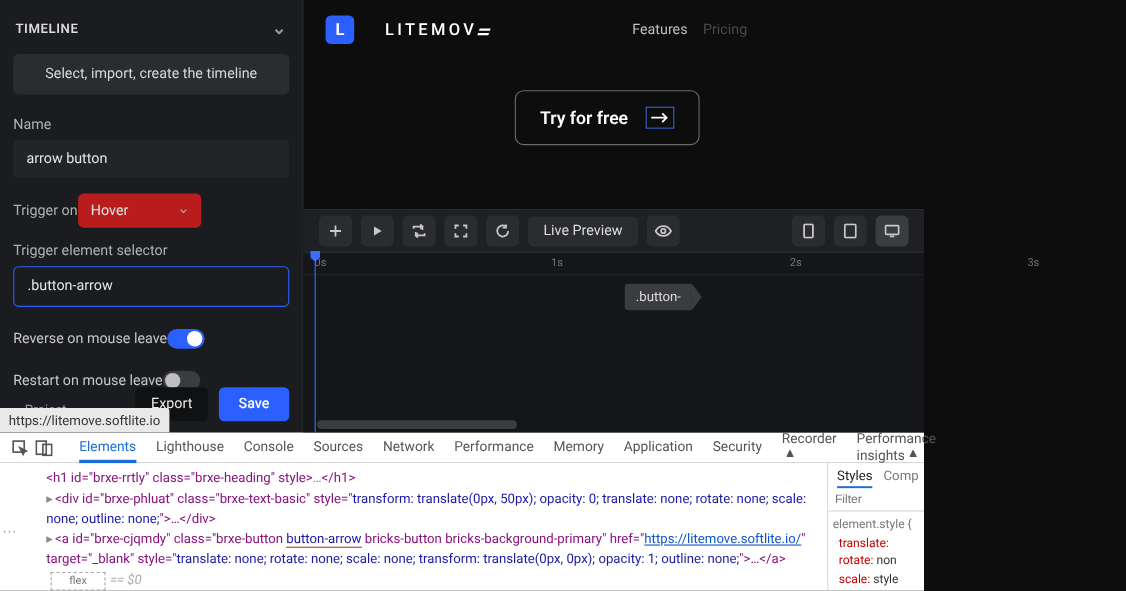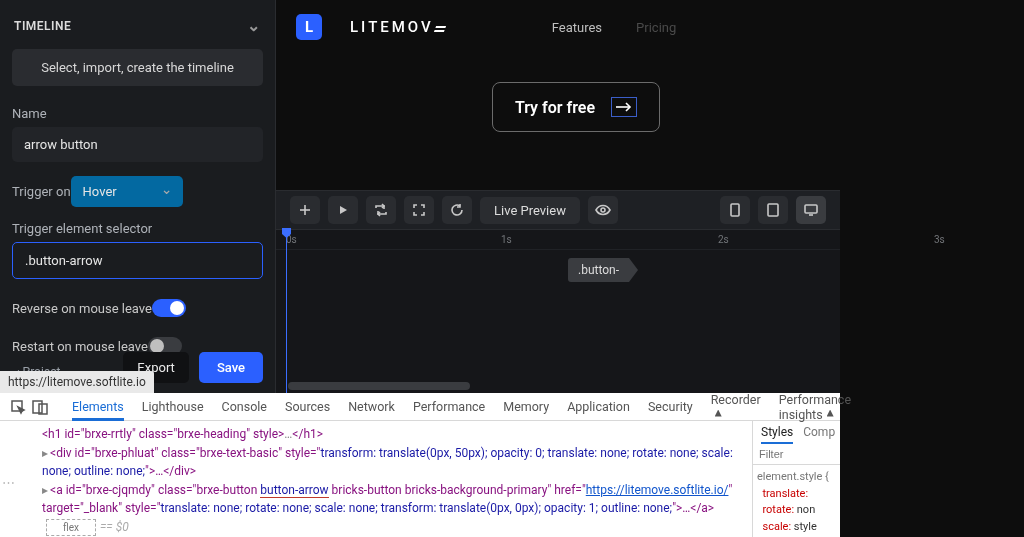--- a/index.html
+++ b/index.html
@@ -9,44 +9,44 @@
   .app { display:grid; grid-template-columns:276px 1fr; grid-template-rows:393px 1fr; width:840px; height:537px; }
 
   
   .sidebar { background:#1a1c1f; border-right:1px solid #2a2c30; padding:12px; display:flex; flex-direction:column; font-size:13px; color:#c8c8c8; position:relative; }
   .side-head { display:flex; justify-content:space-between; align-items:center; padding:4px 2px 14px; letter-spacing:.5px; font-weight:600; font-size:12px; color:#dcdcdc; }
   .side-head .chev { color:#999; font-size:16px; }
   .big-btn { background:#2a2c30; border-radius:5px; padding:11px 12px; text-align:center; font-size:13px; color:#d8d8d8; margin-bottom:14px; cursor:pointer; }
   .label { font-size:13px; color:#aeb2b8; margin:6px 0 6px; }
   .field { background:#222428; border-radius:5px; padding:10px 12px; font-size:13px; color:#e5e5e5; border:none; width:100%; outline:none; }
   .row { display:flex; align-items:center; justify-content:flex-start; margin-top:14px; }
-  .select { background:#0369a1; border-radius:5px; padding:8px 28px 8px 12px; font-size:13px; color:#e5e5e5; position:relative; min-width:112px; }
+  .select { background:#b91c1c; border-radius:5px; padding:8px 28px 8px 12px; font-size:13px; color:#e5e5e5; position:relative; min-width:112px; }
   .select::after { content:"⌄"; position:absolute; right:10px; top:5px; color:#aaa; font-size:14px; }
   .selector-wrap { position:relative; margin-top:6px; }
   .selector-field { background:#1a1c1f; border:1.5px solid #2b60ff; border-radius:5px; padding:10px 12px; font-size:13px; color:#e5e5e5; width:100%; outline:none; font-family:inherit; }
   .toggle { width:34px; height:18px; border-radius:9px; position:relative; }
   .toggle.on { background:#2b60ff; }
   .toggle.on::after { content:""; position:absolute; right:2px; top:2px; width:14px; height:14px; background:#fff; border-radius:50%; }
   .toggle.off { background:#3a3c40; }
   .toggle.off::after { content:""; position:absolute; left:2px; top:2px; width:14px; height:14px; background:#bfbfbf; border-radius:50%; }
   .bottom-url { position:absolute; left:0; bottom:0; background:#e9e9e9; color:#333; font-size:12px; padding:4px 8px; border-radius:0 3px 0 0; }
   .action-row { position:absolute; bottom:10px; right:12px; display:flex; gap:10px; align-items:center; }
   .btn-export { background:#101113; color:#eaeaea; padding:8px 14px; border-radius:5px; font-size:13px; cursor:pointer; }
   .btn-save { background:#2b60ff; color:#fff; padding:8px 18px; border-radius:5px; font-size:13px; font-weight:500; cursor:pointer; }
   .project-label { position:absolute; bottom:14px; left:16px; color:#9aa0a8; font-size:12px; }
 
   
   .canvas { background:#0d0d0d; position:relative; }
   .top-nav { display:flex; align-items:center; gap:28px; padding:14px 20px; }
   .logo-badge { width:26px; height:26px; background:#2b60ff; color:#fff; border-radius:5px; display:flex; align-items:center; justify-content:center; font-weight:700; font-size:15px; }
   .brand { font-weight:500; letter-spacing:3px; font-size:15px; color:#fff; }
-  .nav-links { display:flex; gap:34px; margin-left:79px; }
+  .nav-links { display:flex; gap:14px; margin-left:102px; }
   .nav-links span { font-size:13px; color:#bfbfbf; }
   .nav-links span.dim { color:#4a4a4a; }
-  .cta { position:absolute; top:82px; right:180px; border:1.4px solid #6b6b6b; border-radius:8px; padding:14px 22px; display:flex; align-items:center; gap:16px; color:#fff; font-size:16px; font-weight:600; }
+  .cta { position:absolute; top:82px; right:204px; border:1.4px solid #6b6b6b; border-radius:8px; padding:14px 22px; display:flex; align-items:center; gap:16px; color:#fff; font-size:16px; font-weight:600; }
   .arrow-box { border:1px solid #3b5ec9; width:26px; height:20px; display:flex; align-items:center; justify-content:center; }
   .arrow-box svg { stroke:#fff; }
 
   
   .strip { position:absolute; top:190px; left:0; right:0; height:40px; background:#1e2024; border-top:1px solid #2a2c30; border-bottom:1px solid #2a2c30; display:flex; align-items:center; padding:0 14px; gap:8px; }
   .ibtn { width:30px; height:28px; background:#2a2c30; border-radius:5px; display:flex; align-items:center; justify-content:center; cursor:pointer; }
   .ibtn svg { stroke:#c8c8c8; fill:none; stroke-width:1.6; }
   .pill { background:#2a2c30; border-radius:5px; padding:6px 14px; font-size:13px; color:#dcdcdc; cursor:pointer; }
   .strip .right { margin-left:auto; display:flex; gap:8px; }
   .ibtn.active { background:#3a3c40; }

